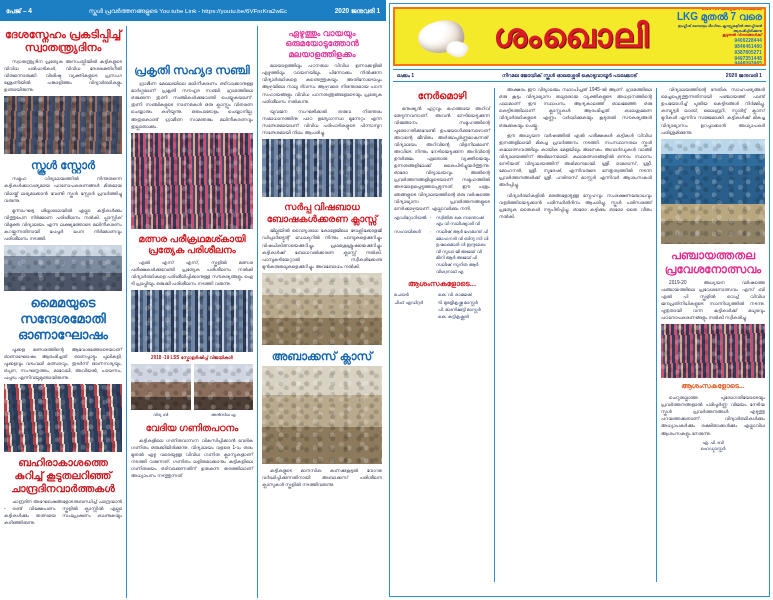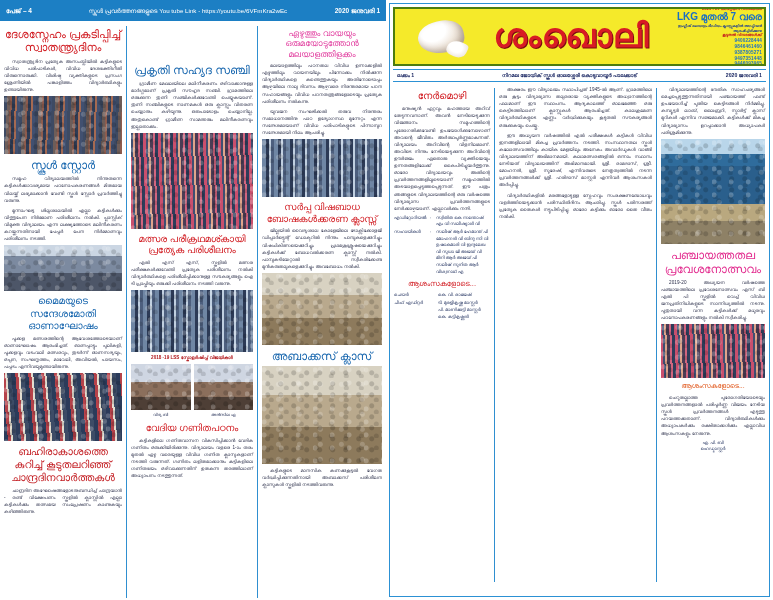--- a/index.html
+++ b/index.html
@@ -13,26 +13,26 @@
   .lp-h-left{width:60px;}
   .lp-h-mid{flex:1;text-align:center;font-weight:normal;font-size:6.2px;}
   .lp-h-right{width:70px;text-align:right;}
   .lp-body{display:flex;height:579px;padding:3px 4px 0 4px;box-sizing:border-box;gap:4px;}
   .lcol{flex:1;min-width:0;position:relative;}
   .lcol.c1{width:118px;flex:0 0 118px;}
   .lcol.c2{width:122px;flex:0 0 122px;margin-top:35px;}
   .lcol.c3{flex:1;}
   .vdiv{width:1px;background:#2f8fd0;flex:0 0 1px;margin:2px 0;}
 
-  .hl{ text-align:center;font-weight:normal;line-height:1.22;margin:4px 0 3px 0;}
+  .hl{ text-align:center;font-weight:bold;line-height:1.22;margin:4px 0 3px 0;}
   .hl.red{color:#d0161c;font-size:11px;}
   .hl.blue{color:#1464ad;font-size:11.5px;}
   .hl.pink{color:#e0369b;font-size:8.5px;}
   .hl.magenta{color:#d81b8c;font-size:10px;}
-  .hl.blue2{color:#1464ad;font-size:10px;}
+  .hl.blue2{color:#1464ad;font-size:13px;}
   .hl.red2{color:#d0161c;font-size:9.5px;}
   .hl.darkred{color:#c21a1f;font-size:10.5px;}
 
   .txt{font-size:4.6px;line-height:1.55;text-align:justify;color:#2b2f4a;
        margin:0 0 3px 0;letter-spacing:.1px;}
   .txt.ind{text-indent:8px;}
 
   
   .ph{position:relative;overflow:hidden;border:0;margin:2px 0 3px 0;}
   .ph .grain{position:absolute;inset:0;
@@ -60,21 +60,21 @@
 
   .names-row{display:flex;gap:3px;margin:2px 0;}
   .names-row .pcell{flex:1;}
   .pcell .pi{height:46px;}
   .pcell .pn{font-size:4px;text-align:center;color:#1f2a52;margin-top:1px;line-height:1.2;}
 
   
   .right-page{width:387px;height:600px;position:relative;box-sizing:border-box;
               background:#fff;padding:3px;}
   .rp-inner{border:1.5px solid #2c91d4;height:594px;box-sizing:border-box;position:relative;}
-  .mast{margin:3px;border:2px solid #4d7c0f;background:#f5ea2a;height:55px;display:flex;
+  .mast{margin:3px;border:2px solid #f97316;background:#f5ea2a;height:55px;display:flex;
         align-items:center;position:relative;overflow:hidden;padding-left:16px;}
   .shell{width:52px;height:44px;margin-left:4px;flex:0 0 52px;position:relative;}
   .shell-body{position:absolute;left:3px;top:6px;width:46px;height:32px;border-radius:50% 50% 42% 58%;
      background:radial-gradient(ellipse at 35% 28%,#ffffff 0 30%,#efe6dc 55%,#cbbcae 100%);
      box-shadow:inset -3px -3px 6px rgba(120,100,80,.45);transform:rotate(-12deg);}
   .shell-tip{position:absolute;right:0px;bottom:2px;width:20px;height:16px;
      background:radial-gradient(ellipse at 40% 40%,#fff 0 40%,#e2d6c8 100%);
      border-radius:60% 20% 50% 30%;transform:rotate(25deg);}
   .mast-title{flex:1;text-align:center;font-size:33px;font-weight:bold;color:#d81b24;
      text-shadow:1px 1px 0 #7a0c10;letter-spacing:1px;}

